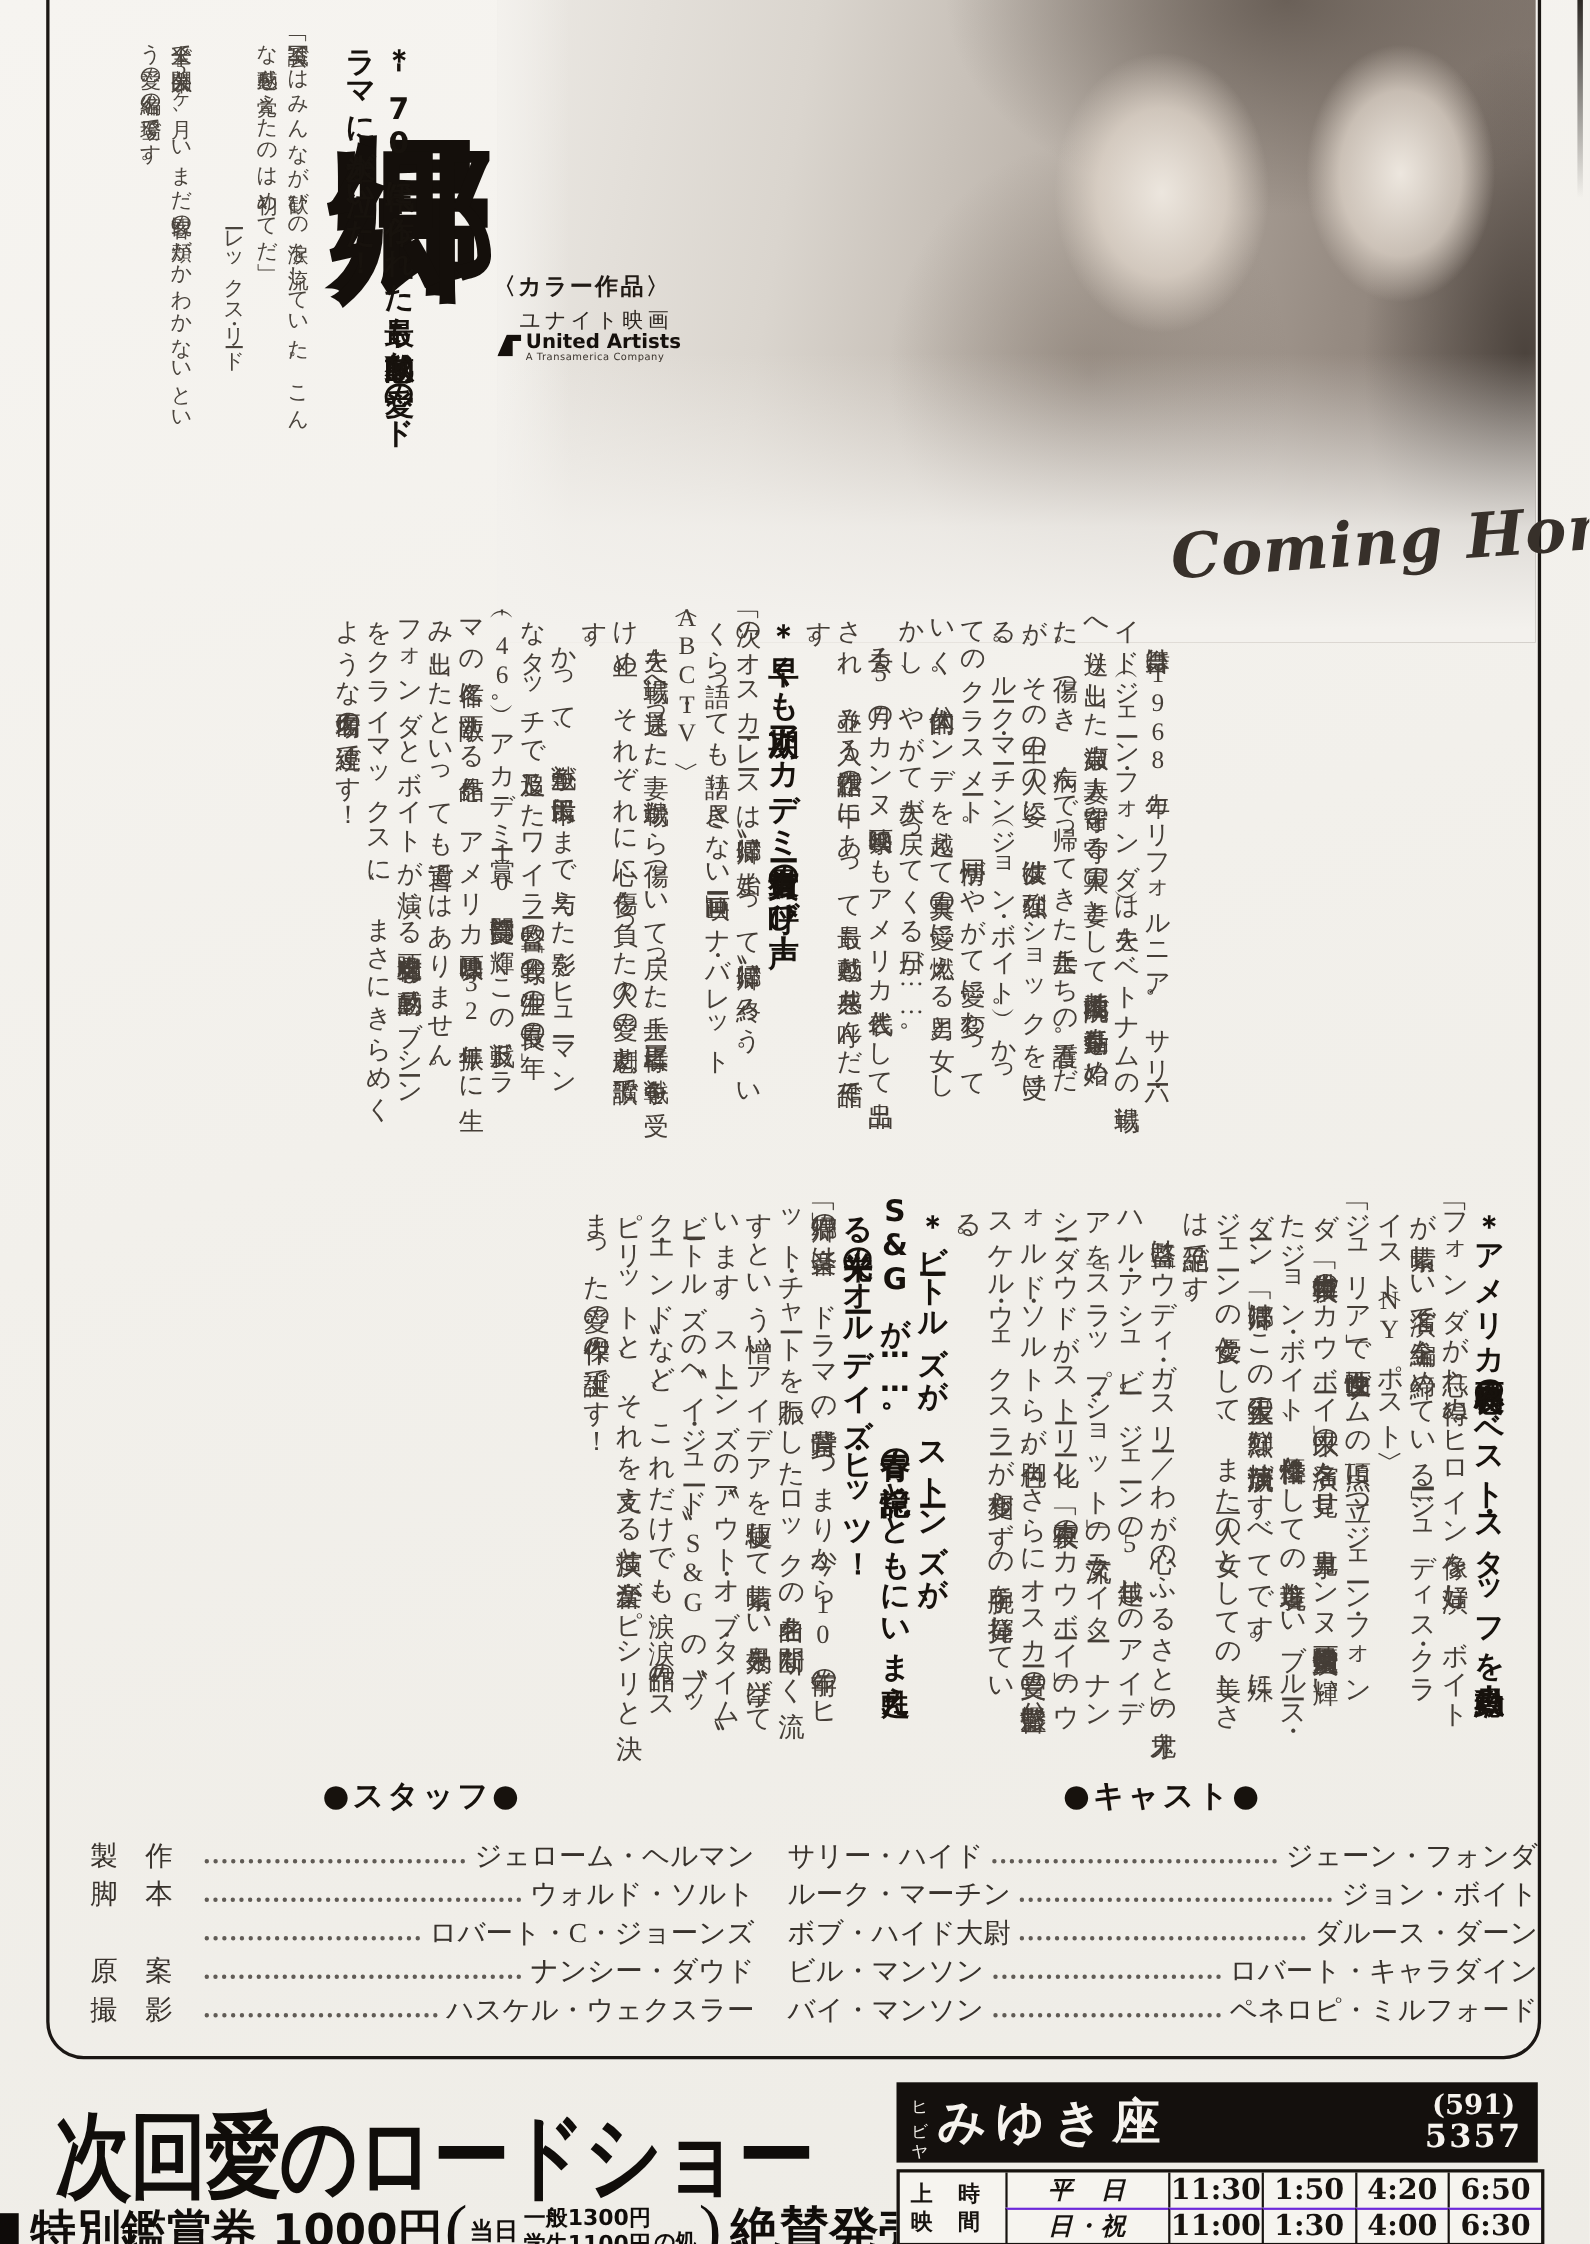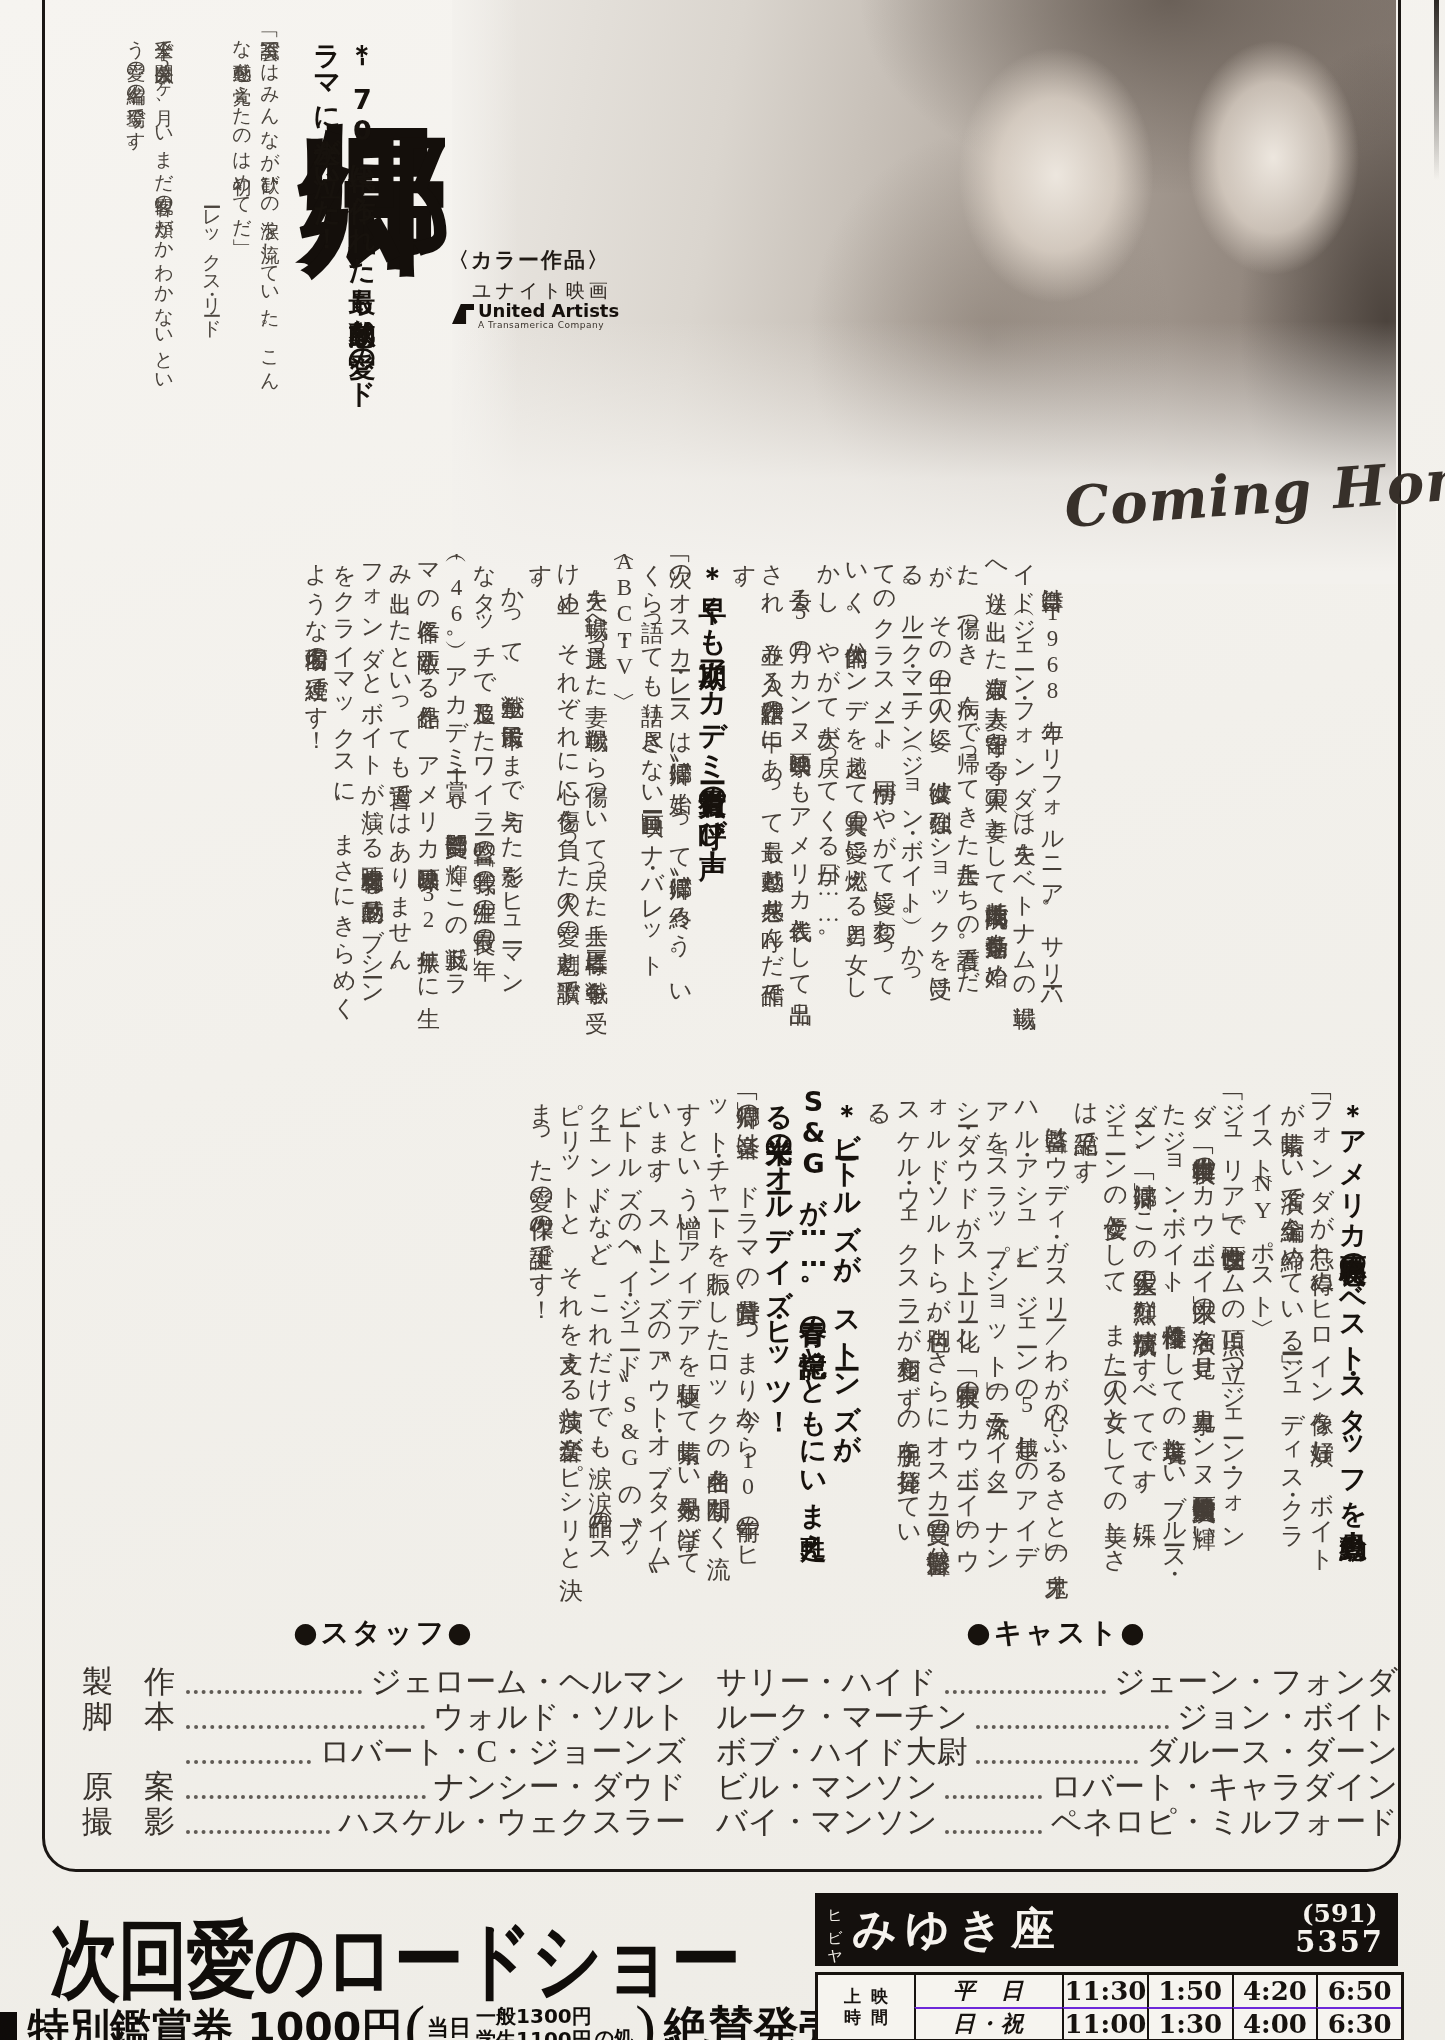--- a/index.html
+++ b/index.html
@@ -64,21 +64,21 @@
 
   .band1{left:66px;top:548px;height:462px;width:1000px;}
   .band2{left:58px;top:1086px;height:478px;width:1312px;}
   .band2 .vbody{font-size:24px;line-height:29.5px;letter-spacing:.5px;}
   .band2 .vhead{font-size:27px;line-height:34px;}
 
   
   .credits{position:absolute;z-index:4;color:#38322c;margin-top:20px;}
   .credits .hdr{text-align:center;font-family:"DejaVu Sans","Liberation Sans",sans-serif;
       font-weight:800;font-size:28px;color:#17120d;letter-spacing:3px;margin-bottom:16px;}
-  .crow{display:flex;align-items:flex-end;height:35px;font-size:31px;white-space:nowrap;}
+  .crow{display:flex;align-items:flex-end;height:35px;font-size:25px;white-space:nowrap;}
   .crow .lbl{flex:none;}
   .staff .lbl{width:96px;}
   .crow .leader{flex:1;border-bottom:4px dotted rgba(60,54,47,.8);margin:0 8px 9px 8px;}
   .crow .nm{flex:none;}
   .staff{left:82px;top:1594px;width:604px;}
   .castl{left:716px;top:1594px;width:682px;}
 
   
   .roadshow{position:absolute;left:50px;top:1904px;z-index:5;
       font-family:"DejaVu Sans","Liberation Sans",sans-serif;font-weight:900;
@@ -104,22 +104,22 @@
       font-family:"DejaVu Serif","Liberation Serif",serif;font-weight:700;line-height:1.05;}
   .theater .ph .a{font-size:25px;display:block;}
   .theater .ph .n{font-size:29px;display:block;letter-spacing:2px;}
 
   .times{position:absolute;left:815px;top:1972px;width:583px;height:64px;z-index:5;
       border:3px solid #17130f;display:grid;grid-template-columns:96px 148px 1fr 1fr 1fr 1fr;
       grid-template-rows:1fr 1fr;background:#f6f4ef;color:#17130f;}
   .times .cell{display:flex;align-items:center;justify-content:center;
       font-family:"DejaVu Serif","Liberation Serif",serif;font-weight:700;font-size:26px;
       border-left:2px solid #17130f;border-top:2px solid #6d28d9;}
-  .times .hd{grid-row:1/3;flex-direction:column;border-left:none;border-top:none;
-      font-size:17px;letter-spacing:10px;padding-left:10px;line-height:1.25;font-weight:700;}
+  .times .hd{grid-row:1/3;flex-direction:row;border-left:none;border-top:none;
+      font-size:20px;letter-spacing:10px;padding-left:10px;line-height:1.25;font-weight:700;}
   .times .r1{border-top:none;}
   .times .dayc{font-size:22px;letter-spacing:2px;font-style:italic;}
 
   .corner-mark{position:absolute;left:0;top:2012px;width:17px;height:28px;background:#0e0b09;z-index:6;}
   .edge-shadow{position:absolute;left:1434px;top:0;width:5px;height:180px;z-index:6;
       background:linear-gradient(to bottom,#2b2723,rgba(43,39,35,0));}
 </style>
 </head>
 <body>
 

